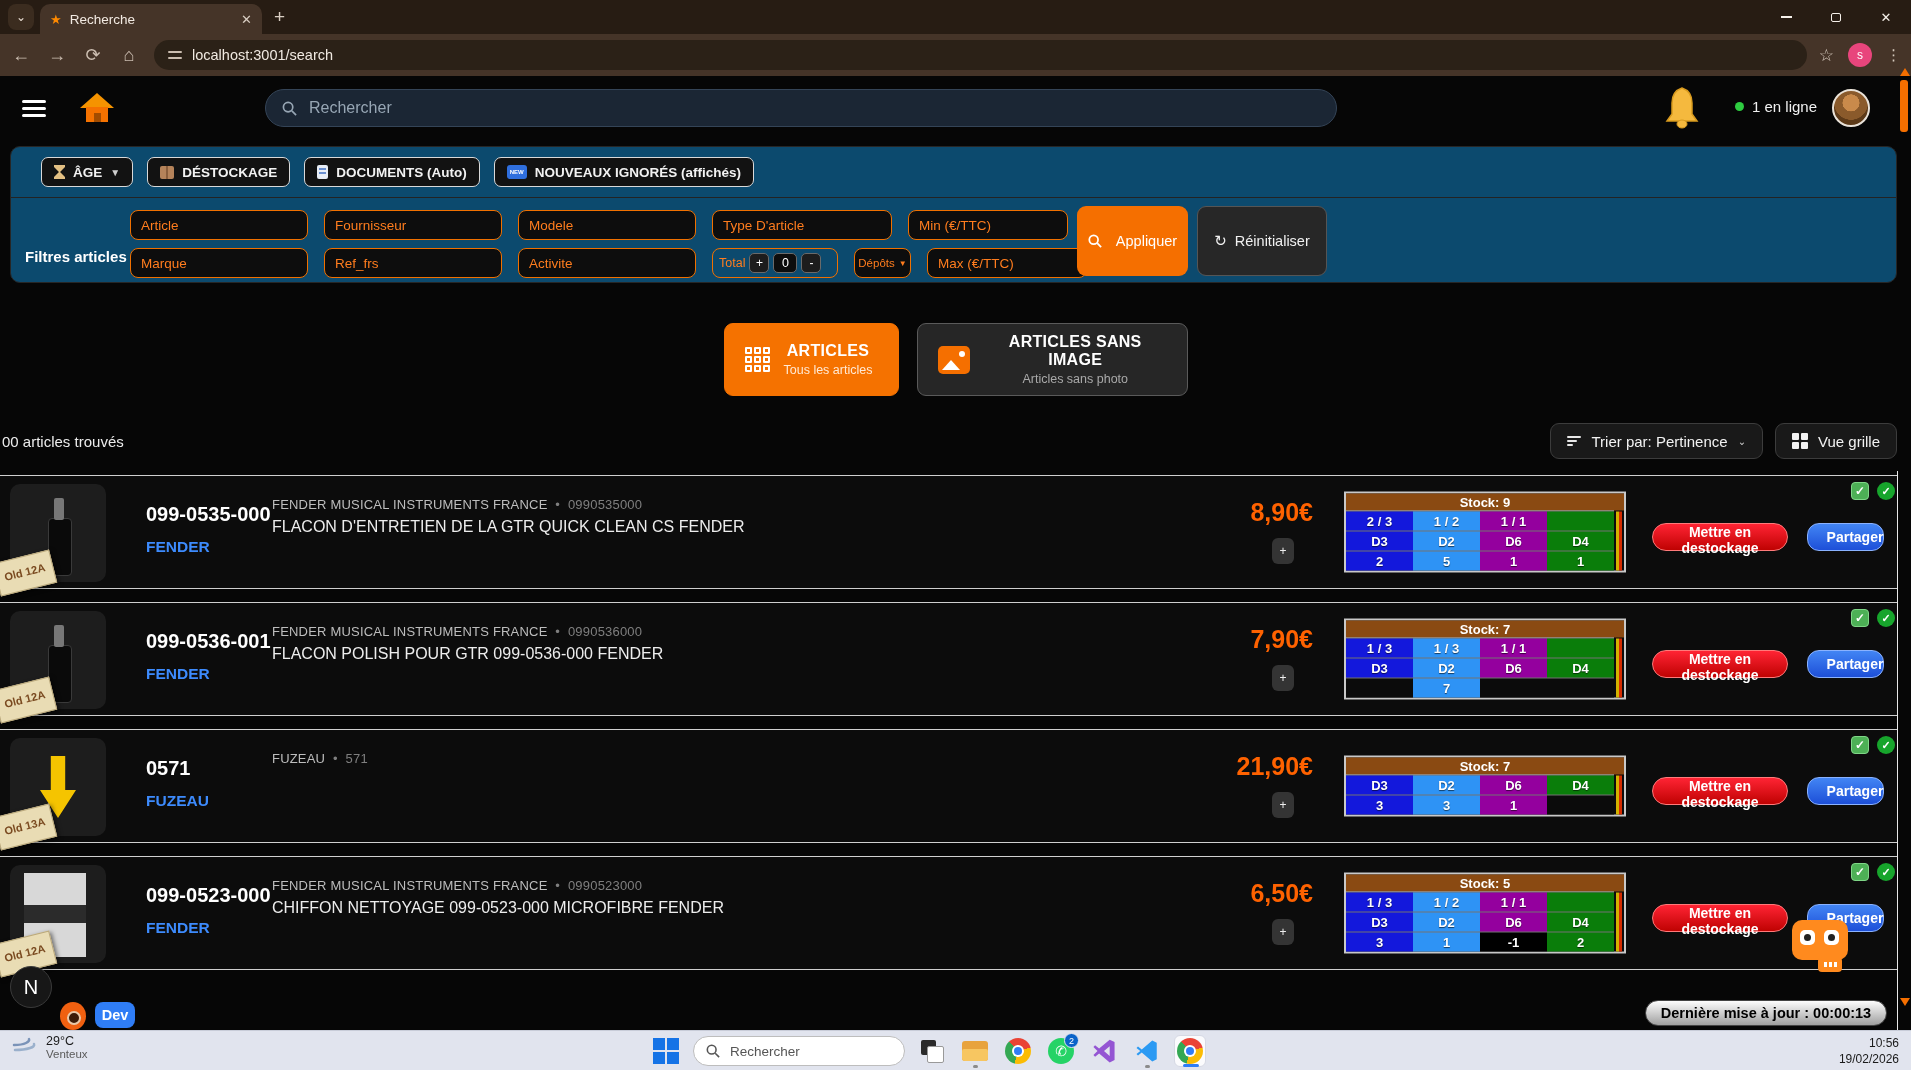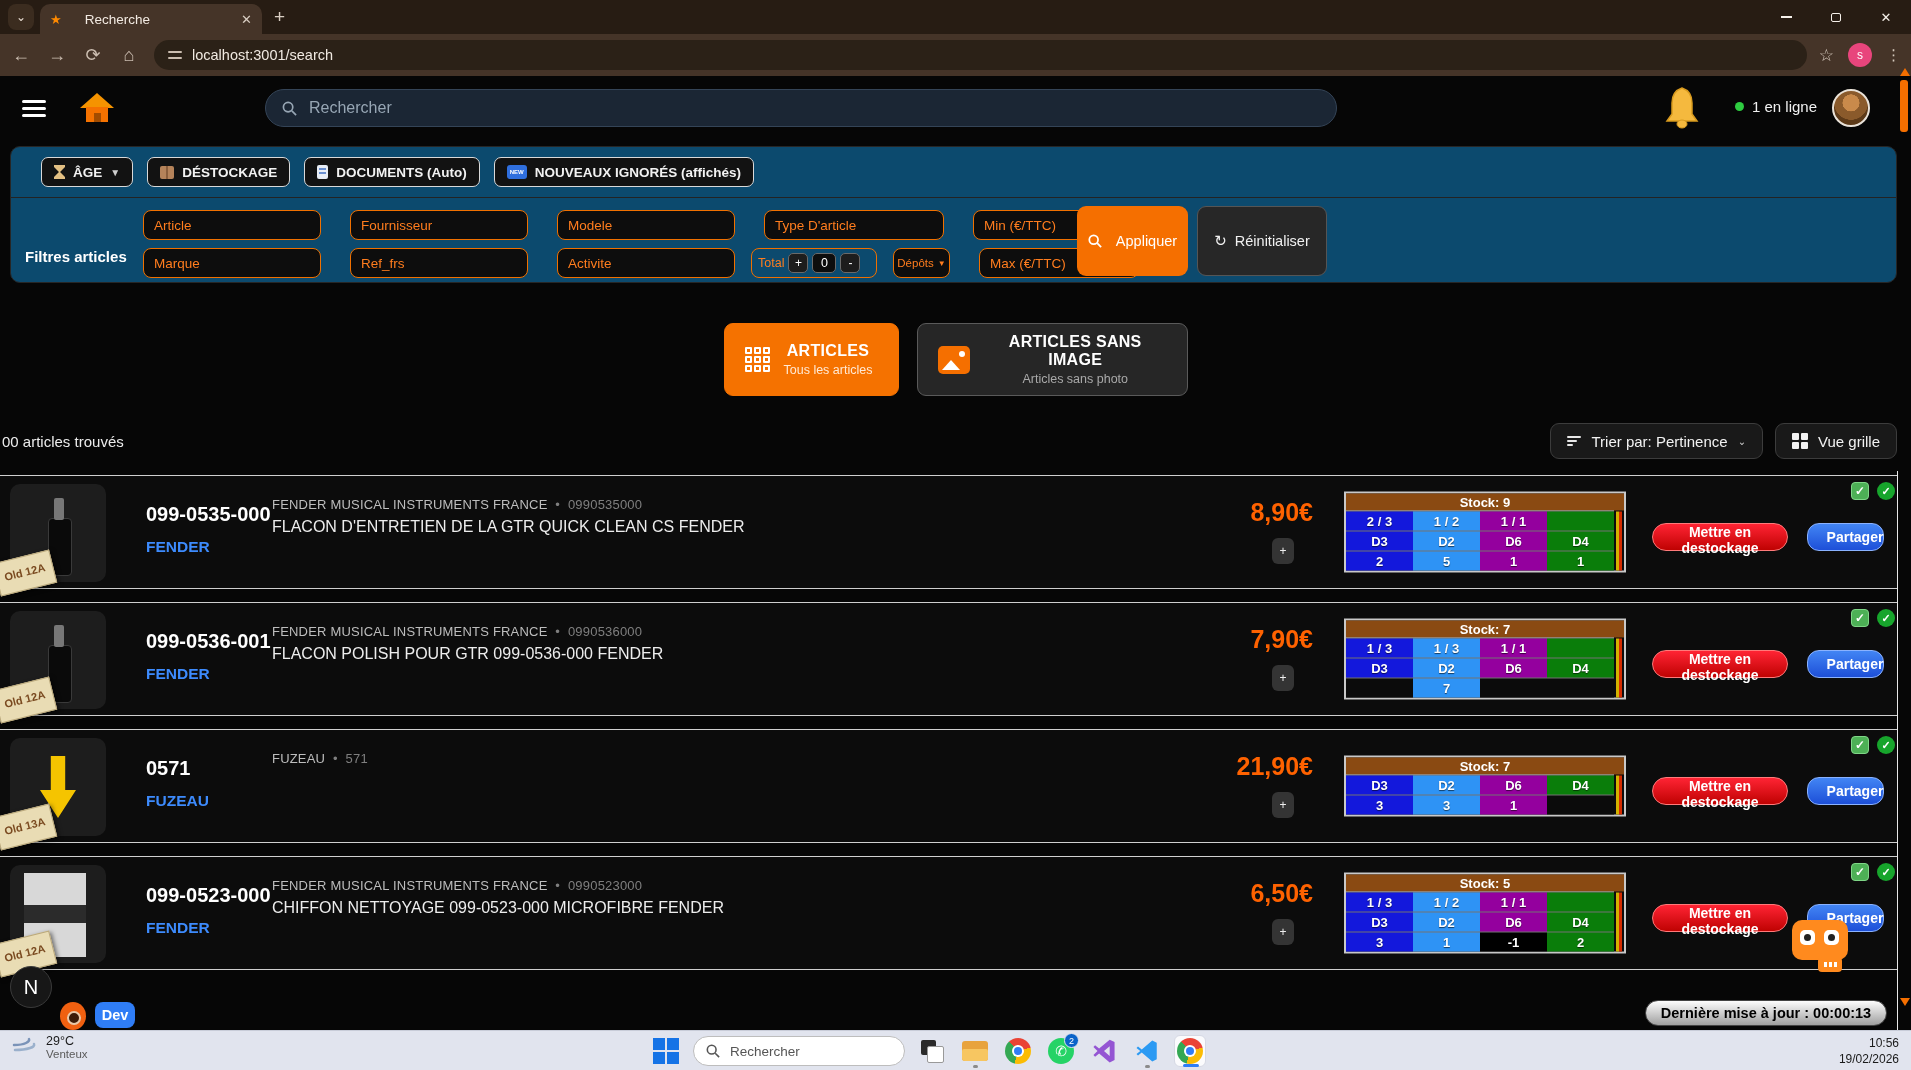--- a/index.html
+++ b/index.html
@@ -4,21 +4,21 @@
 <style>
   * { margin:0; padding:0; box-sizing:border-box; }
   body { font-family:"Liberation Sans", sans-serif; background:#000; }
   .screen { position:relative; width:1911px; height:1070px; overflow:hidden; background:#050505; }
 
   
   .tabstrip { position:absolute; left:0; top:0; width:100%; height:34px; background:#271c13; display:flex; align-items:flex-end; }
   .tab-search-btn { width:26px; height:26px; margin:0 0 4px 8px; border-radius:8px; background:#3b2c1f; color:#e8ddd2; font-size:12px; display:flex; align-items:center; justify-content:center; }
   .tab { width:222px; height:30px; margin-left:6px; background:#453428; border-radius:10px 10px 0 0; display:flex; align-items:center; padding:0 10px; gap:8px; }
   .tab-fav { color:#ff8a00; font-size:13px; }
-  .tab-title { color:#f2eae2; font-size:13.5px; flex:1;margin-left:15px; }
+  .tab-title { color:#f2eae2; font-size:13.5px; flex:1; }
   .tab-close { color:#d9cec3; font-size:13px; }
   .newtab-btn { color:#d9cec3; font-size:19px; margin:0 0 6px 12px; }
   .win-controls { position:absolute; right:0; top:0; height:34px; display:flex; }
   .win-btn { width:50px; height:34px; display:flex; align-items:center; justify-content:center; color:#f5f0ea; font-size:13px; }
   .win-btn .bar { width:11px; height:1.5px; background:#f5f0ea; }
   .win-btn .box { width:10px; height:9px; border:1.5px solid #f5f0ea; border-radius:2px; }
 
   .toolbar { position:absolute; left:0; top:34px; width:100%; height:42px; background:#453428; display:flex; align-items:center; }
   .nav-ic { width:30px; text-align:center; font-size:18px; color:#cbbdb0; margin-left:6px; }
   .url-pill { flex:1; height:30px; margin:0 12px 0 10px; background:#2b2117; border-radius:15px; display:flex; align-items:center; padding:0 14px; gap:10px; }
@@ -50,21 +50,21 @@
   .chip .caret { font-size:10px; color:#cfcfcf; }
   .ic-hourglass { width:11px; height:14px; background:#e3c083; clip-path:polygon(0 0,100% 0,100% 15%,55% 50%,100% 85%,100% 100%,0 100%,0 85%,45% 50%,0 15%); }
   .ic-package { width:14px; height:13px; background:#b5835a; border-radius:2px; position:relative; }
   .ic-package::before { content:""; position:absolute; left:45%; top:0; width:2px; height:100%; background:#8a5e3c; }
   .ic-doc { width:11px; height:14px; background:#e8edf5; border-radius:2px; position:relative; }
   .ic-doc::before { content:""; position:absolute; left:2px; top:3px; width:7px; height:2px; background:#6a8fd0; box-shadow:0 4px 0 #6a8fd0; }
   .ic-new { width:20px; height:14px; background:#2f6fde; border-radius:3px; color:#fff; font-size:6px; font-weight:bold; display:flex; align-items:center; justify-content:center; }
   .filter-body { position:relative; margin-top:10px; border-top:1px solid #232323; padding-top:12px; }
   .filters-label { position:absolute; left:14px; top:50px; color:#fff; font-weight:bold; font-size:15px; }
   .f-row { display:flex; gap:16px; margin:0 0 8px 119px; }
-  .f-input { height:30px; background:#0d0d0d; border:1px solid #f07000; border-radius:8px; color:#ff7d1e; font-size:13.5px; padding:0 10px; font-family:"Liberation Sans", sans-serif;margin-left:13px; }
+  .f-input { height:30px; background:#0d0d0d; border:1px solid #f07000; border-radius:8px; color:#ff7d1e; font-size:13.5px; padding:0 10px; font-family:"Liberation Sans", sans-serif; }
   .f-input::placeholder { color:#ff7d1e; opacity:1; }
   .w178 { width:178px; } .w180 { width:180px; } .w160 { width:160px; }
   .total-group { width:126px; height:30px; border:1px solid #f07000; border-radius:8px; display:flex; align-items:center; gap:4px; padding:0 6px; }
   .total-group .t-label { color:#ff7d1e; font-size:12.5px; }
   .t-btn { width:20px; height:20px; background:#1d1d1d; border:1px solid #6a6a6a; border-radius:5px; color:#fff; font-size:12px; display:flex; align-items:center; justify-content:center; }
   .t-val { width:24px; height:20px; background:#0d0d0d; border:1px solid #6a6a6a; border-radius:5px; color:#fff; font-size:12.5px; text-align:center; font-family:"Liberation Sans", sans-serif; }
   .depots-btn { width:57px; height:30px; border:1px solid #f07000; border-radius:8px; background:#0d0d0d; color:#ff7d1e; font-size:11.5px; display:flex; align-items:center; justify-content:center; gap:4px; }
   .depots-btn .caret { font-size:8px; }
   .apply-btn { position:absolute; left:1066px; top:8px; width:111px; height:70px; background:#f56f00; border:none; border-radius:9px; color:#fff; font-size:14.5px; display:flex; align-items:center; justify-content:center; gap:14px; font-family:"Liberation Sans", sans-serif; }
   .reset-btn { position:absolute; left:1186px; top:8px; width:130px; height:70px; background:#272727; border:1px solid #555; border-radius:9px; color:#f0f0f0; font-size:14.5px; display:flex; align-items:center; justify-content:center; gap:8px; font-family:"Liberation Sans", sans-serif; }

